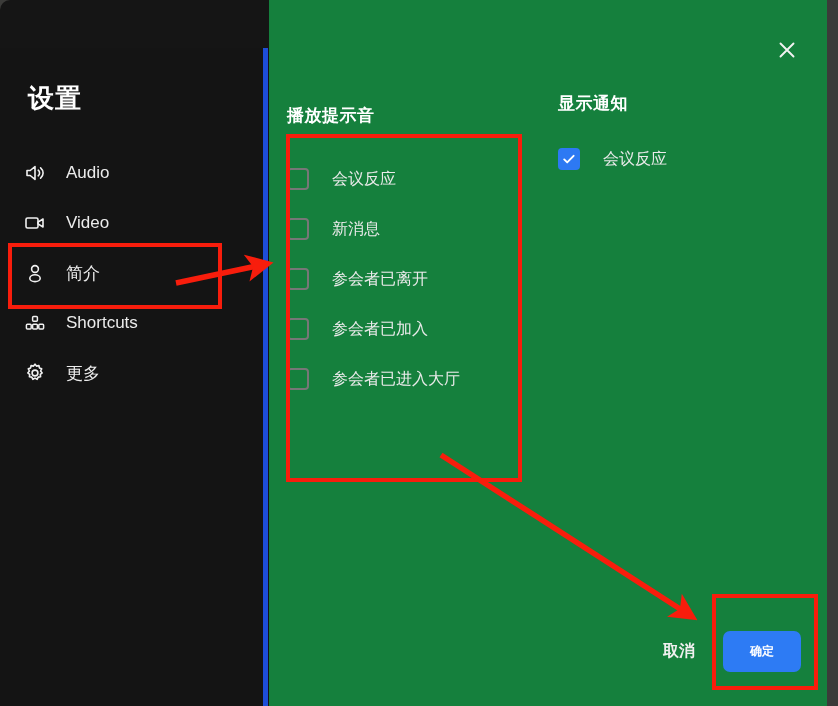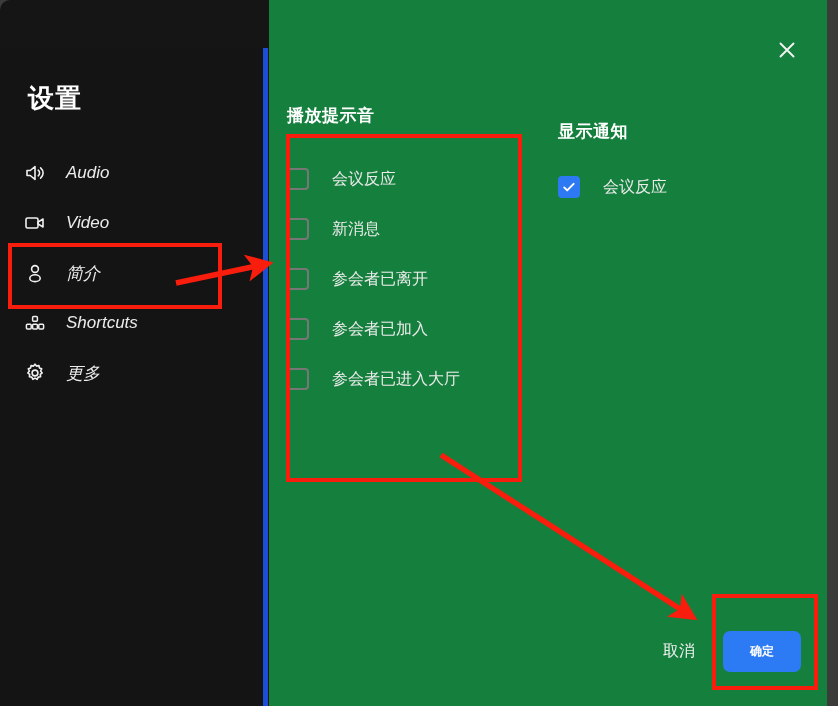--- a/index.html
+++ b/index.html
@@ -50,21 +50,20 @@
     width: 268px;
   }
   .nav-item {
     position: relative;
     display: flex;
     align-items: center;
     height: 50px;
     padding-left: 22px;
     color: #e9e9e9;
     cursor: pointer;
-    font-style: italic;
   }
   .nav-item.active {
     background: #262626;
   }
   .nav-item.active::before {
     content: "";
     position: absolute;
     left: 4px; top: 6px;
     width: 4px; height: 38px;
     background: #2c6ed5;
@@ -99,21 +98,21 @@
     cursor: pointer;
   }
 
   .col-sounds {
     position: absolute;
     left: 18px; top: 104px;
     width: 236px;
   }
   .col-notify {
     position: absolute;
-    left: 289px; top: 120px;
+    left: 289px; top: 92px;
     width: 236px;
   }
 
   .section-title {
     font-size: 17px;
     font-weight: bold;
     color: #ffffff;
     margin-bottom: 27px;
     letter-spacing: .5px;
   }
@@ -150,21 +149,21 @@
   
   .footer {
     position: absolute;
     right: 26px; bottom: 34px;
     display: flex;
     align-items: center;
     gap: 24px;
   }
   .btn-cancel {
     font-size: 16px;
-    font-weight: normal;
+    font-weight: bold;
     color: #f0f0f0;
     background: transparent;
     border: none;
     cursor: pointer;
     padding: 6px 4px;
     font-family: inherit;
   }
   .btn-ok {
     font-size: 12px;
     font-weight: bold;

